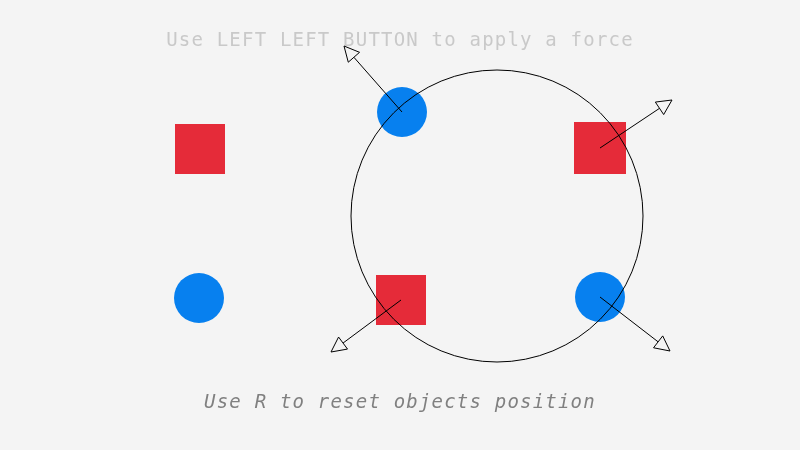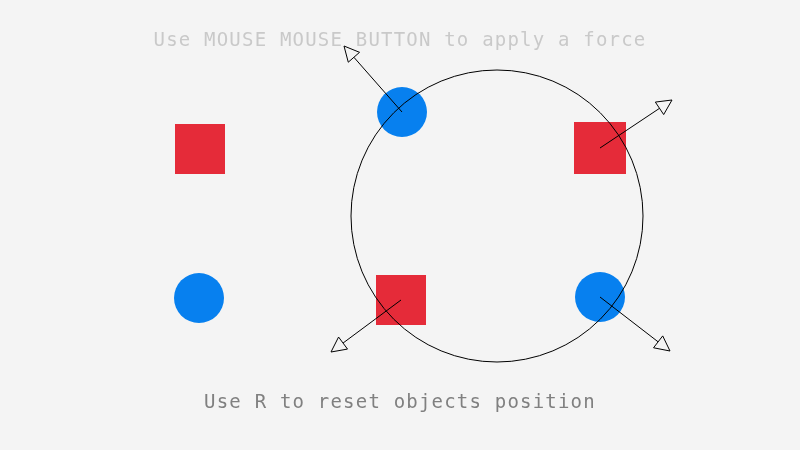--- a/index.html
+++ b/index.html
@@ -48,21 +48,21 @@
   }
   .shape-circle {
     border-radius: 50%;
   }
 </style>
 </head>
 <body>
 
 <div id="stage" style="width: 800px; height: 450px; background: rgb(244, 244, 244);">
 
-  <div class="hint" id="hint-top" style="color: rgb(201, 201, 201);">Use MOUSE MOUSE BUTTON to apply a force</div>
+  <div class="hint" id="hint-top" style="color: rgb(201, 201, 201);">Use LEFT LEFT BUTTON to apply a force</div>
 
   <div id="bodies-layer">
       <div class="body-shape" style="background: rgb(229, 43, 57); left: 175px; top: 124px; width: 50px; height: 50px;"></div>
       <div class="body-shape shape-circle" style="background: rgb(7, 128, 239); left: 377px; top: 87px; width: 50px; height: 50px;"></div>
       <div class="body-shape" style="background: rgb(229, 43, 57); left: 574px; top: 122px; width: 52px; height: 52px;"></div>
       <div class="body-shape shape-circle" style="background: rgb(7, 128, 239); left: 174px; top: 273px; width: 50px; height: 50px;"></div>
       <div class="body-shape" style="background: rgb(229, 43, 57); left: 376px; top: 275px; width: 50px; height: 50px;"></div>
       <div class="body-shape shape-circle" style="background: rgb(7, 128, 239); left: 575px; top: 272px; width: 50px; height: 50px;"></div>
     </div>
 
@@ -83,15 +83,15 @@
           <line x1="401" y1="300" x2="343.0411577193168" y2="343.0551399799361" stroke="#000000" stroke-width="1"></line>
           <polygon points="331,352 338.5687277092849,337.0345611202777 347.5135877293487,349.07571883959446" fill="#f4f4f4" stroke="#000000" stroke-width="1"></polygon>
         </g>
         <g>
           <line x1="600" y1="297" x2="658.123266166548" y2="341.8379481856227" stroke="#000000" stroke-width="1"></line>
           <polygon points="670,351 653.5422402593593,347.7763151023487 662.7042920737366,335.89958126889667" fill="#f4f4f4" stroke="#000000" stroke-width="1"></polygon>
         </g>
       </g>
   </svg>
 
-  <div class="hint" id="hint-bottom" style="color: rgb(128, 128, 128);">Use R to reset objects position</div>
+  <div class="hint" id="hint-bottom" style="color: rgb(128, 128, 128); font-style: italic;">Use R to reset objects position</div>
 
 </div>
 
 </body></html>

